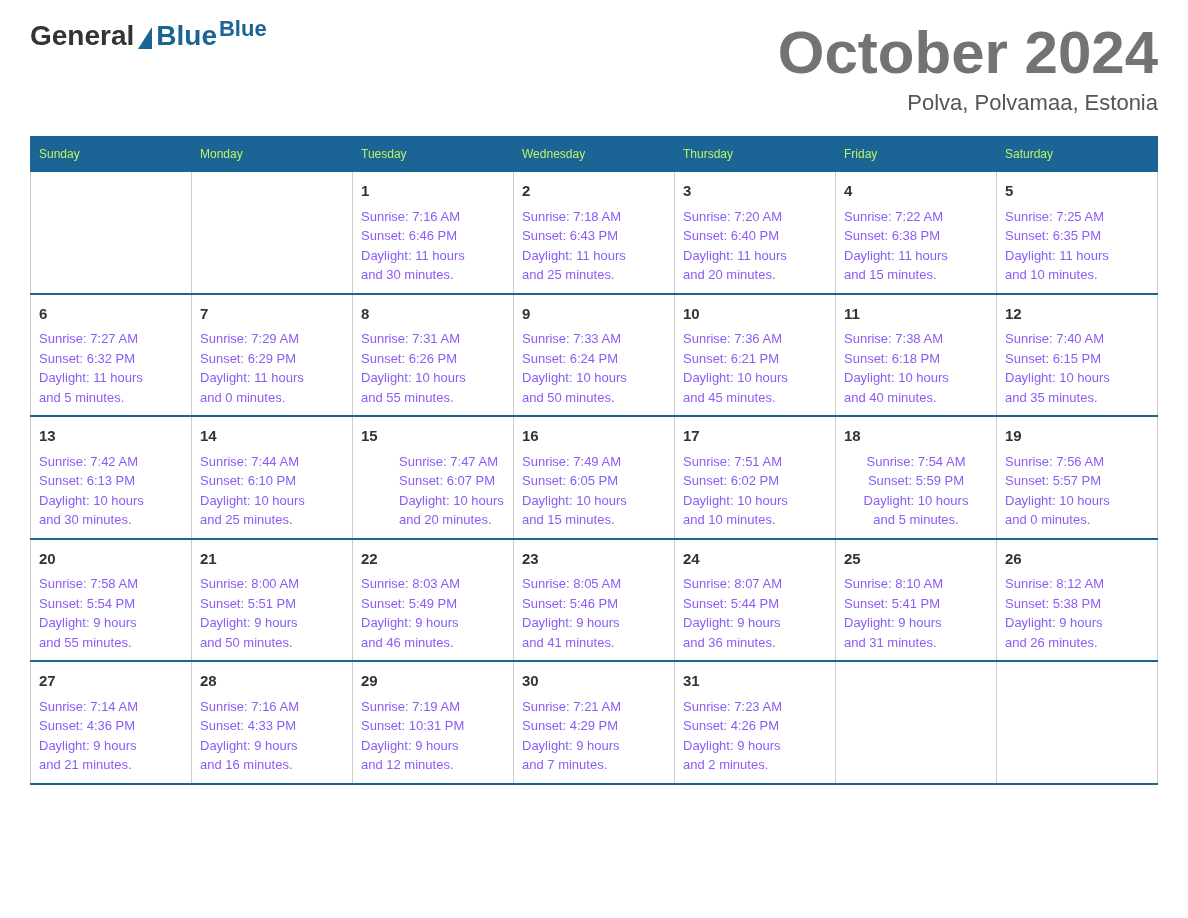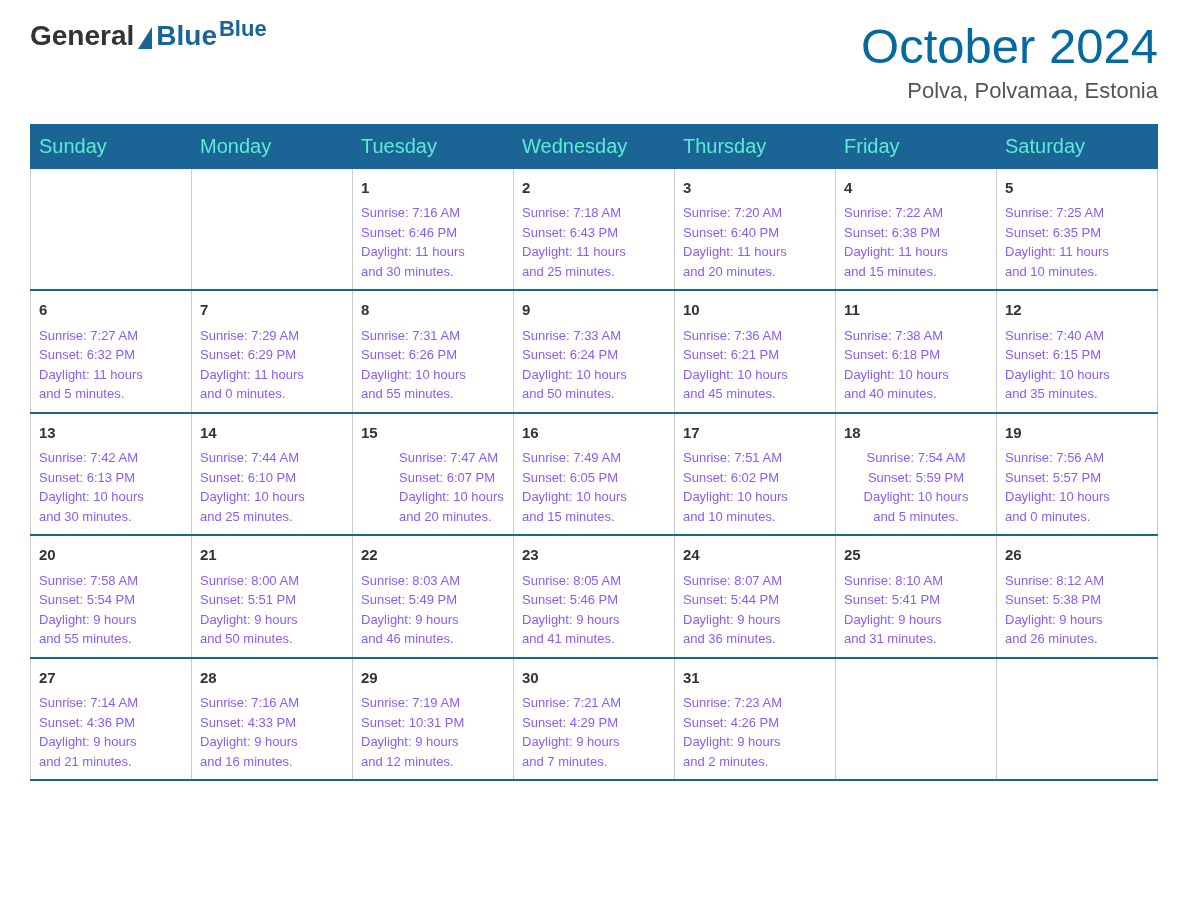--- a/index.html
+++ b/index.html
@@ -49,40 +49,40 @@
       font-size: 22px;
       font-weight: bold;
       color: #1a6496;
       margin-top: -4px;
       margin-left: 2px;
     }
     .title-section {
       text-align: right;
     }
     .month-title {
-      font-size: 49px;
-      font-weight: 400;
-      color: #0369a1;
+      font-size: 60px;
+      font-weight: 700;
+      color: #737373;
       line-height: 1.1;
     }
     .location {
       font-size: 22px;
       color: #555;
       margin-top: 4px;
     }
     table {
       width: 100%;
       border-collapse: collapse;
       table-layout: fixed;
     }
     thead th {
       background-color: #1a6496;
-      color: #5eead4;
+      color: #bef264;
       padding: 10px 8px;
-      font-size: 20px;
+      font-size: 12px;
       font-weight: normal;
       text-align: left;
       border: 1px solid #1a6496;
     }
     tbody td {
       vertical-align: top;
       padding: 8px;
       border: 1px solid #ccc;
       font-size: 13px;
       line-height: 1.5;

